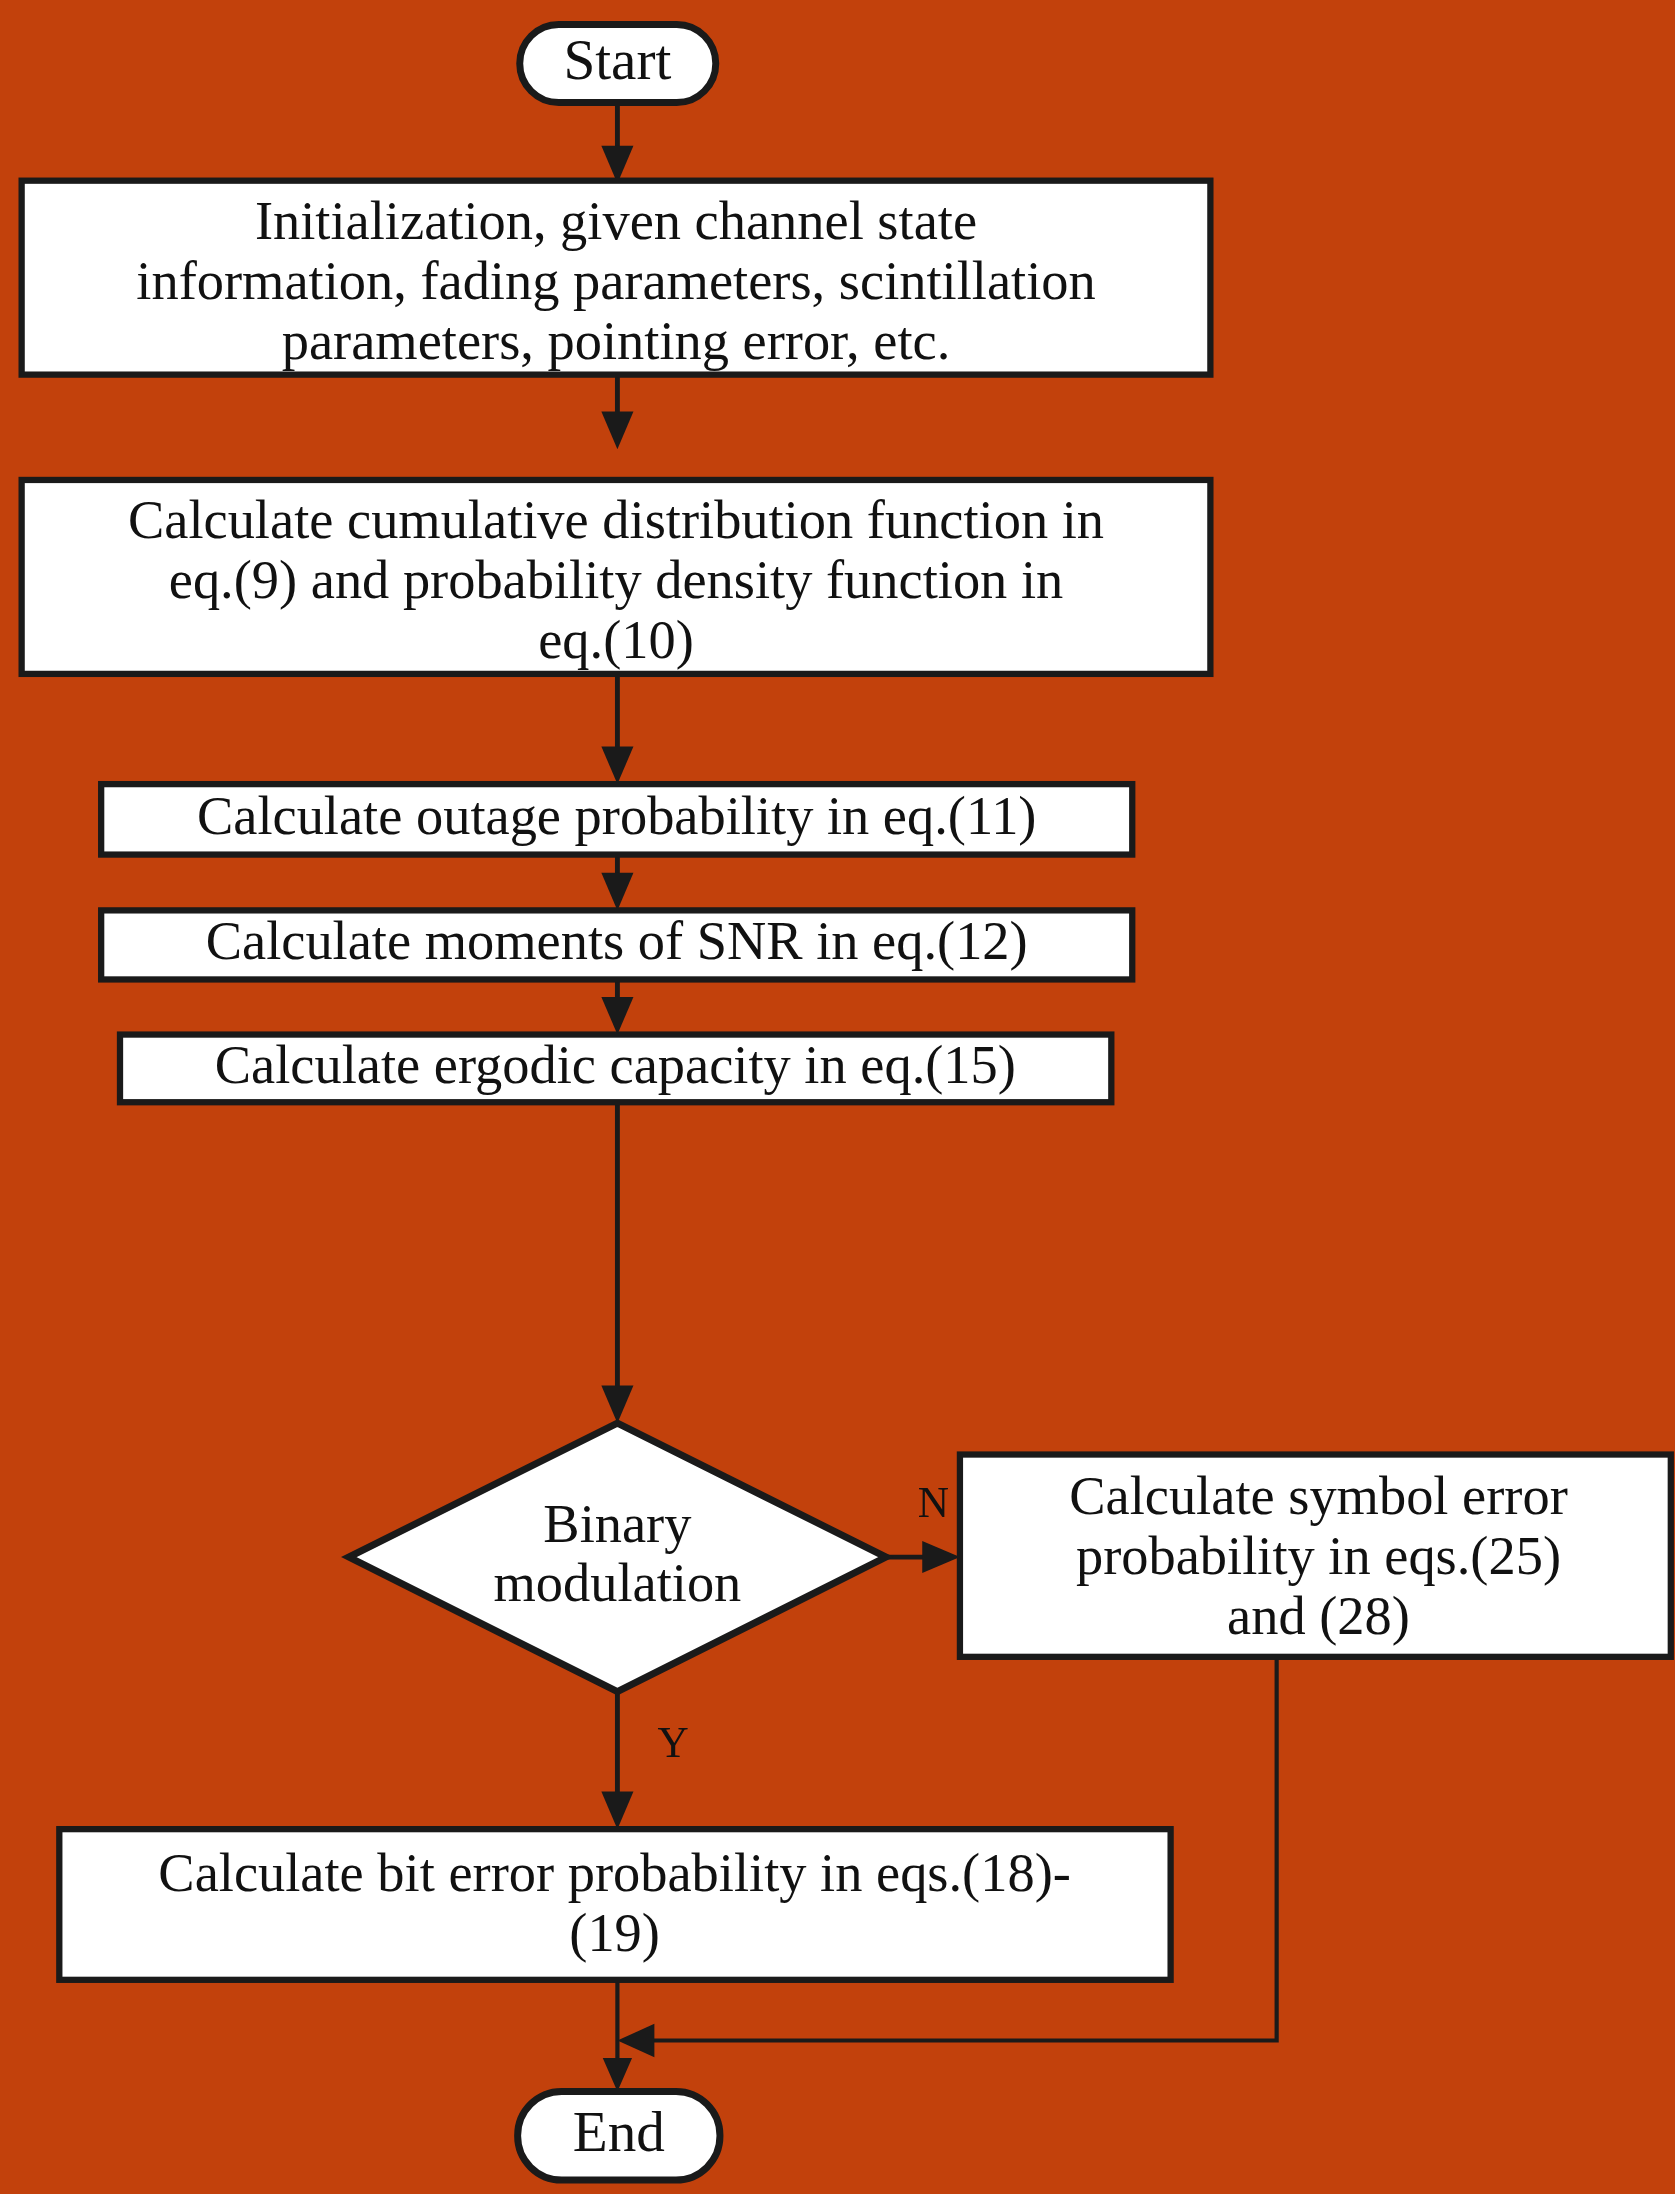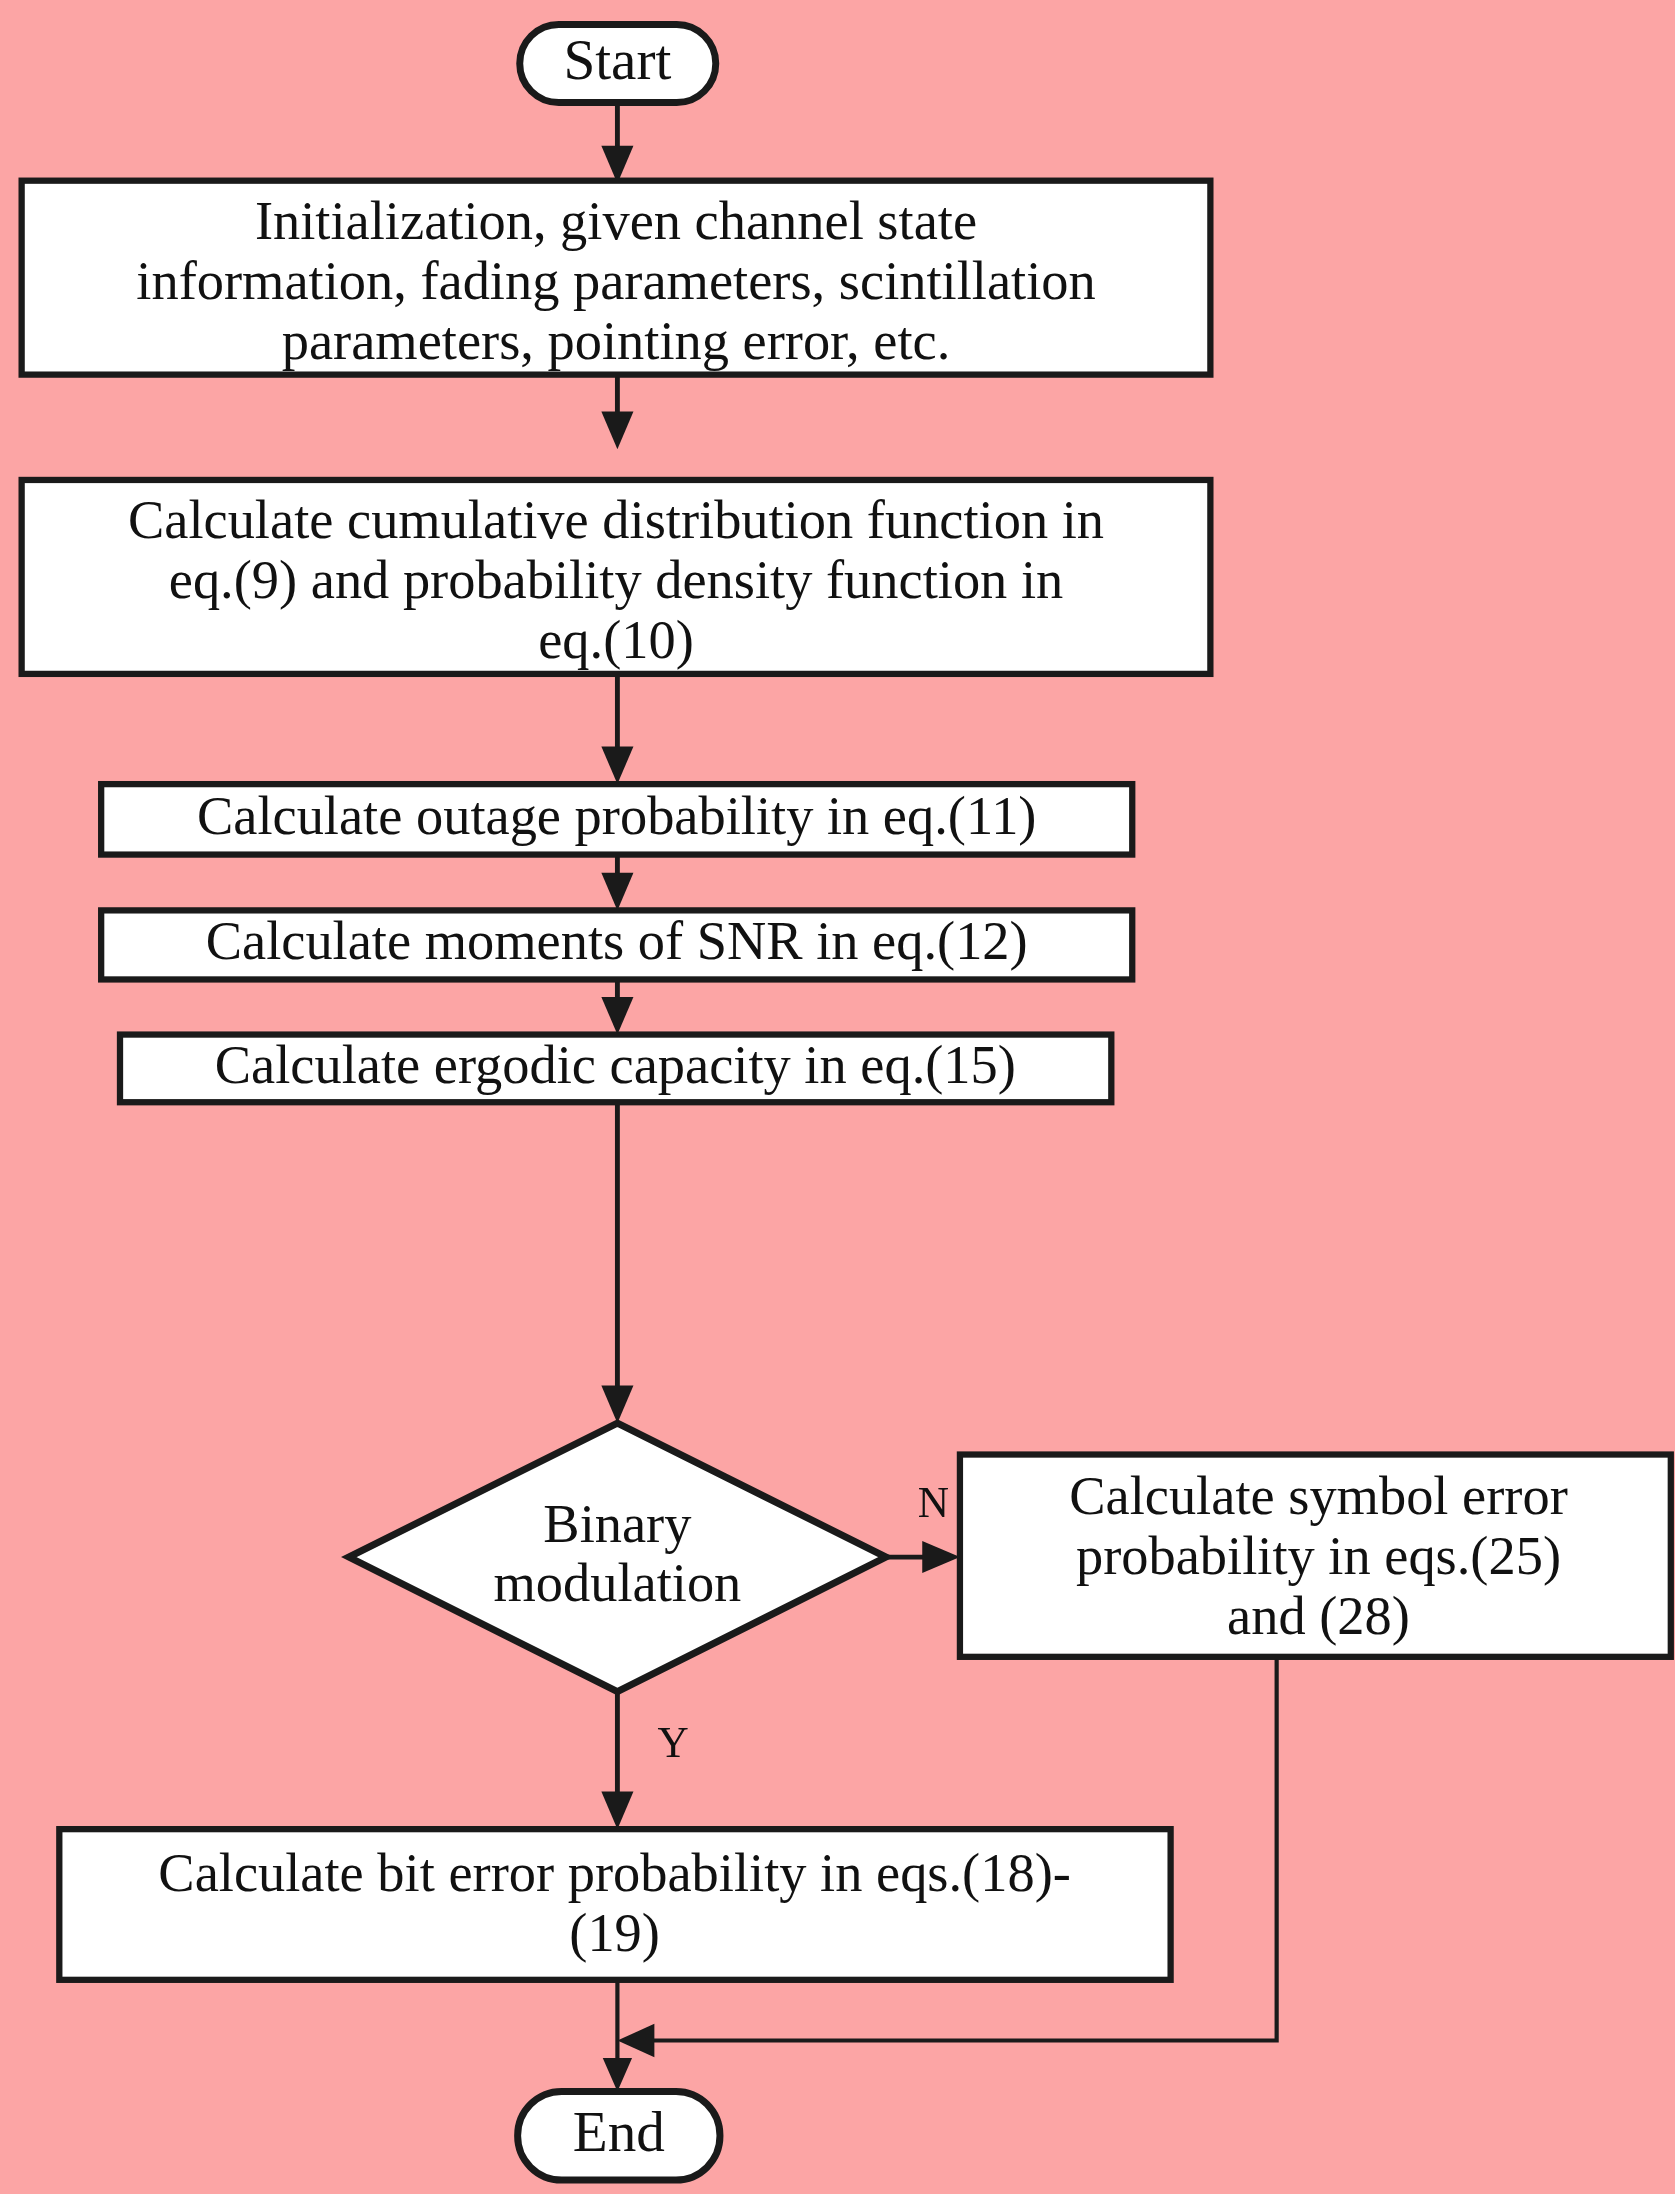--- a/index.html
+++ b/index.html
@@ -4,21 +4,21 @@
 <style>
   html, body {
     margin: 0;
     padding: 0;
     background: #ffffff;
   }
   #flowchart-root {
     position: relative;
     width: 1675px;
     height: 2194px;
-    background: #fca5a5;
+    background: #c2410c;
     font-family: "Liberation Serif", "DejaVu Serif", serif;
     overflow: hidden;
   }
   svg.chart-canvas {
     position: absolute;
     top: 0;
     left: 0;
     width: 1675px;
     height: 2194px;
     display: block;

